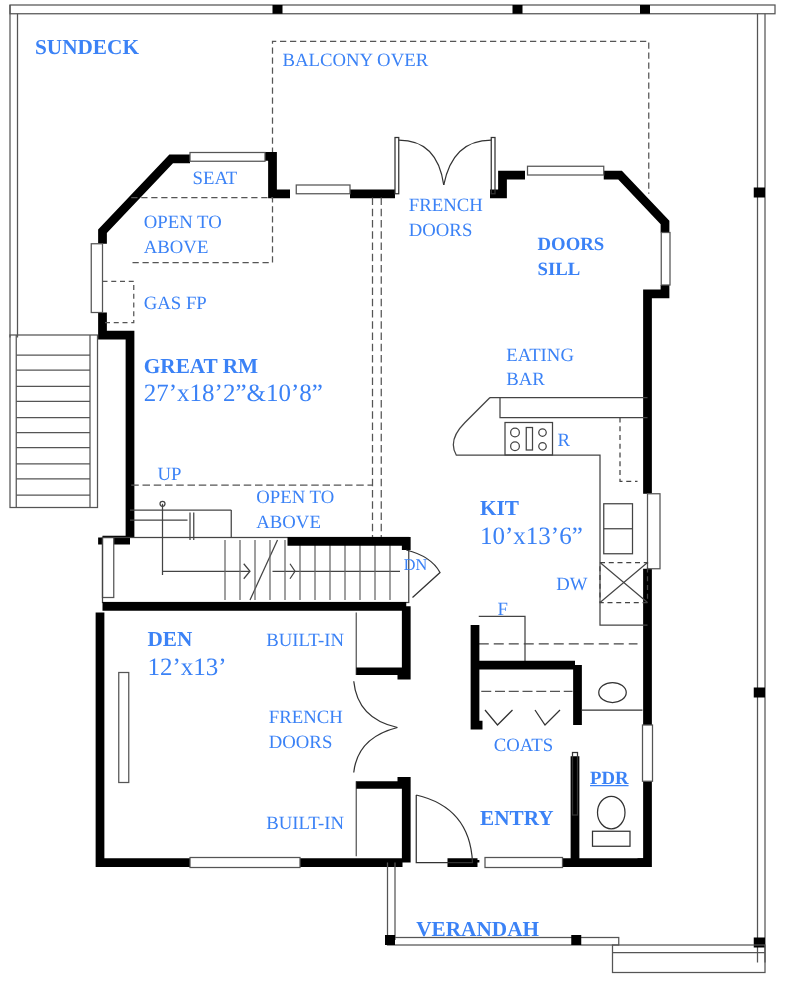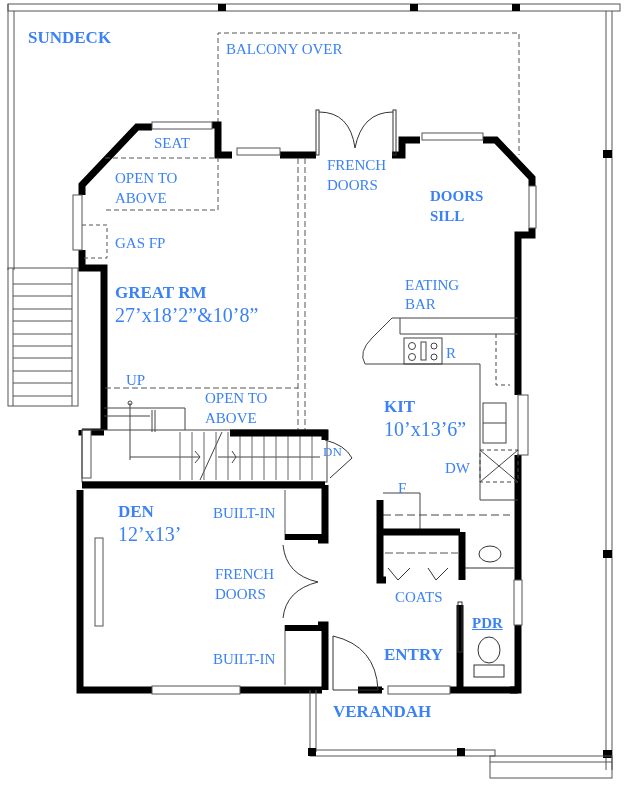--- a/index.html
+++ b/index.html
@@ -213,13 +213,13 @@
 <div class="lbl" style="left:398px;top:479px;">F</div>
 <div class="lbl b big" style="left:118px;top:503px;">DEN</div>
 <div class="lbl dim" style="left:118px;top:525px;">12’x13’</div>
 <div class="lbl" style="left:213px;top:504px;">BUILT-IN</div>
 <div class="lbl" style="left:215px;top:565px;">FRENCH</div>
 <div class="lbl" style="left:215px;top:585px;">DOORS</div>
 <div class="lbl" style="left:395px;top:588px;">COATS</div>
 <div class="lbl b" style="left:472px;top:614px;text-decoration:underline;">PDR</div>
 <div class="lbl" style="left:213px;top:650px;">BUILT-IN</div>
 <div class="lbl b big" style="left:384px;top:646px;">ENTRY</div>
-<div class="lbl b big" style="left:333px;top:703px;">VERANDAH</div>
+<div class="lbl b big" style="left:333px;top:735px;">VERANDAH</div>
 
 </body></html>

